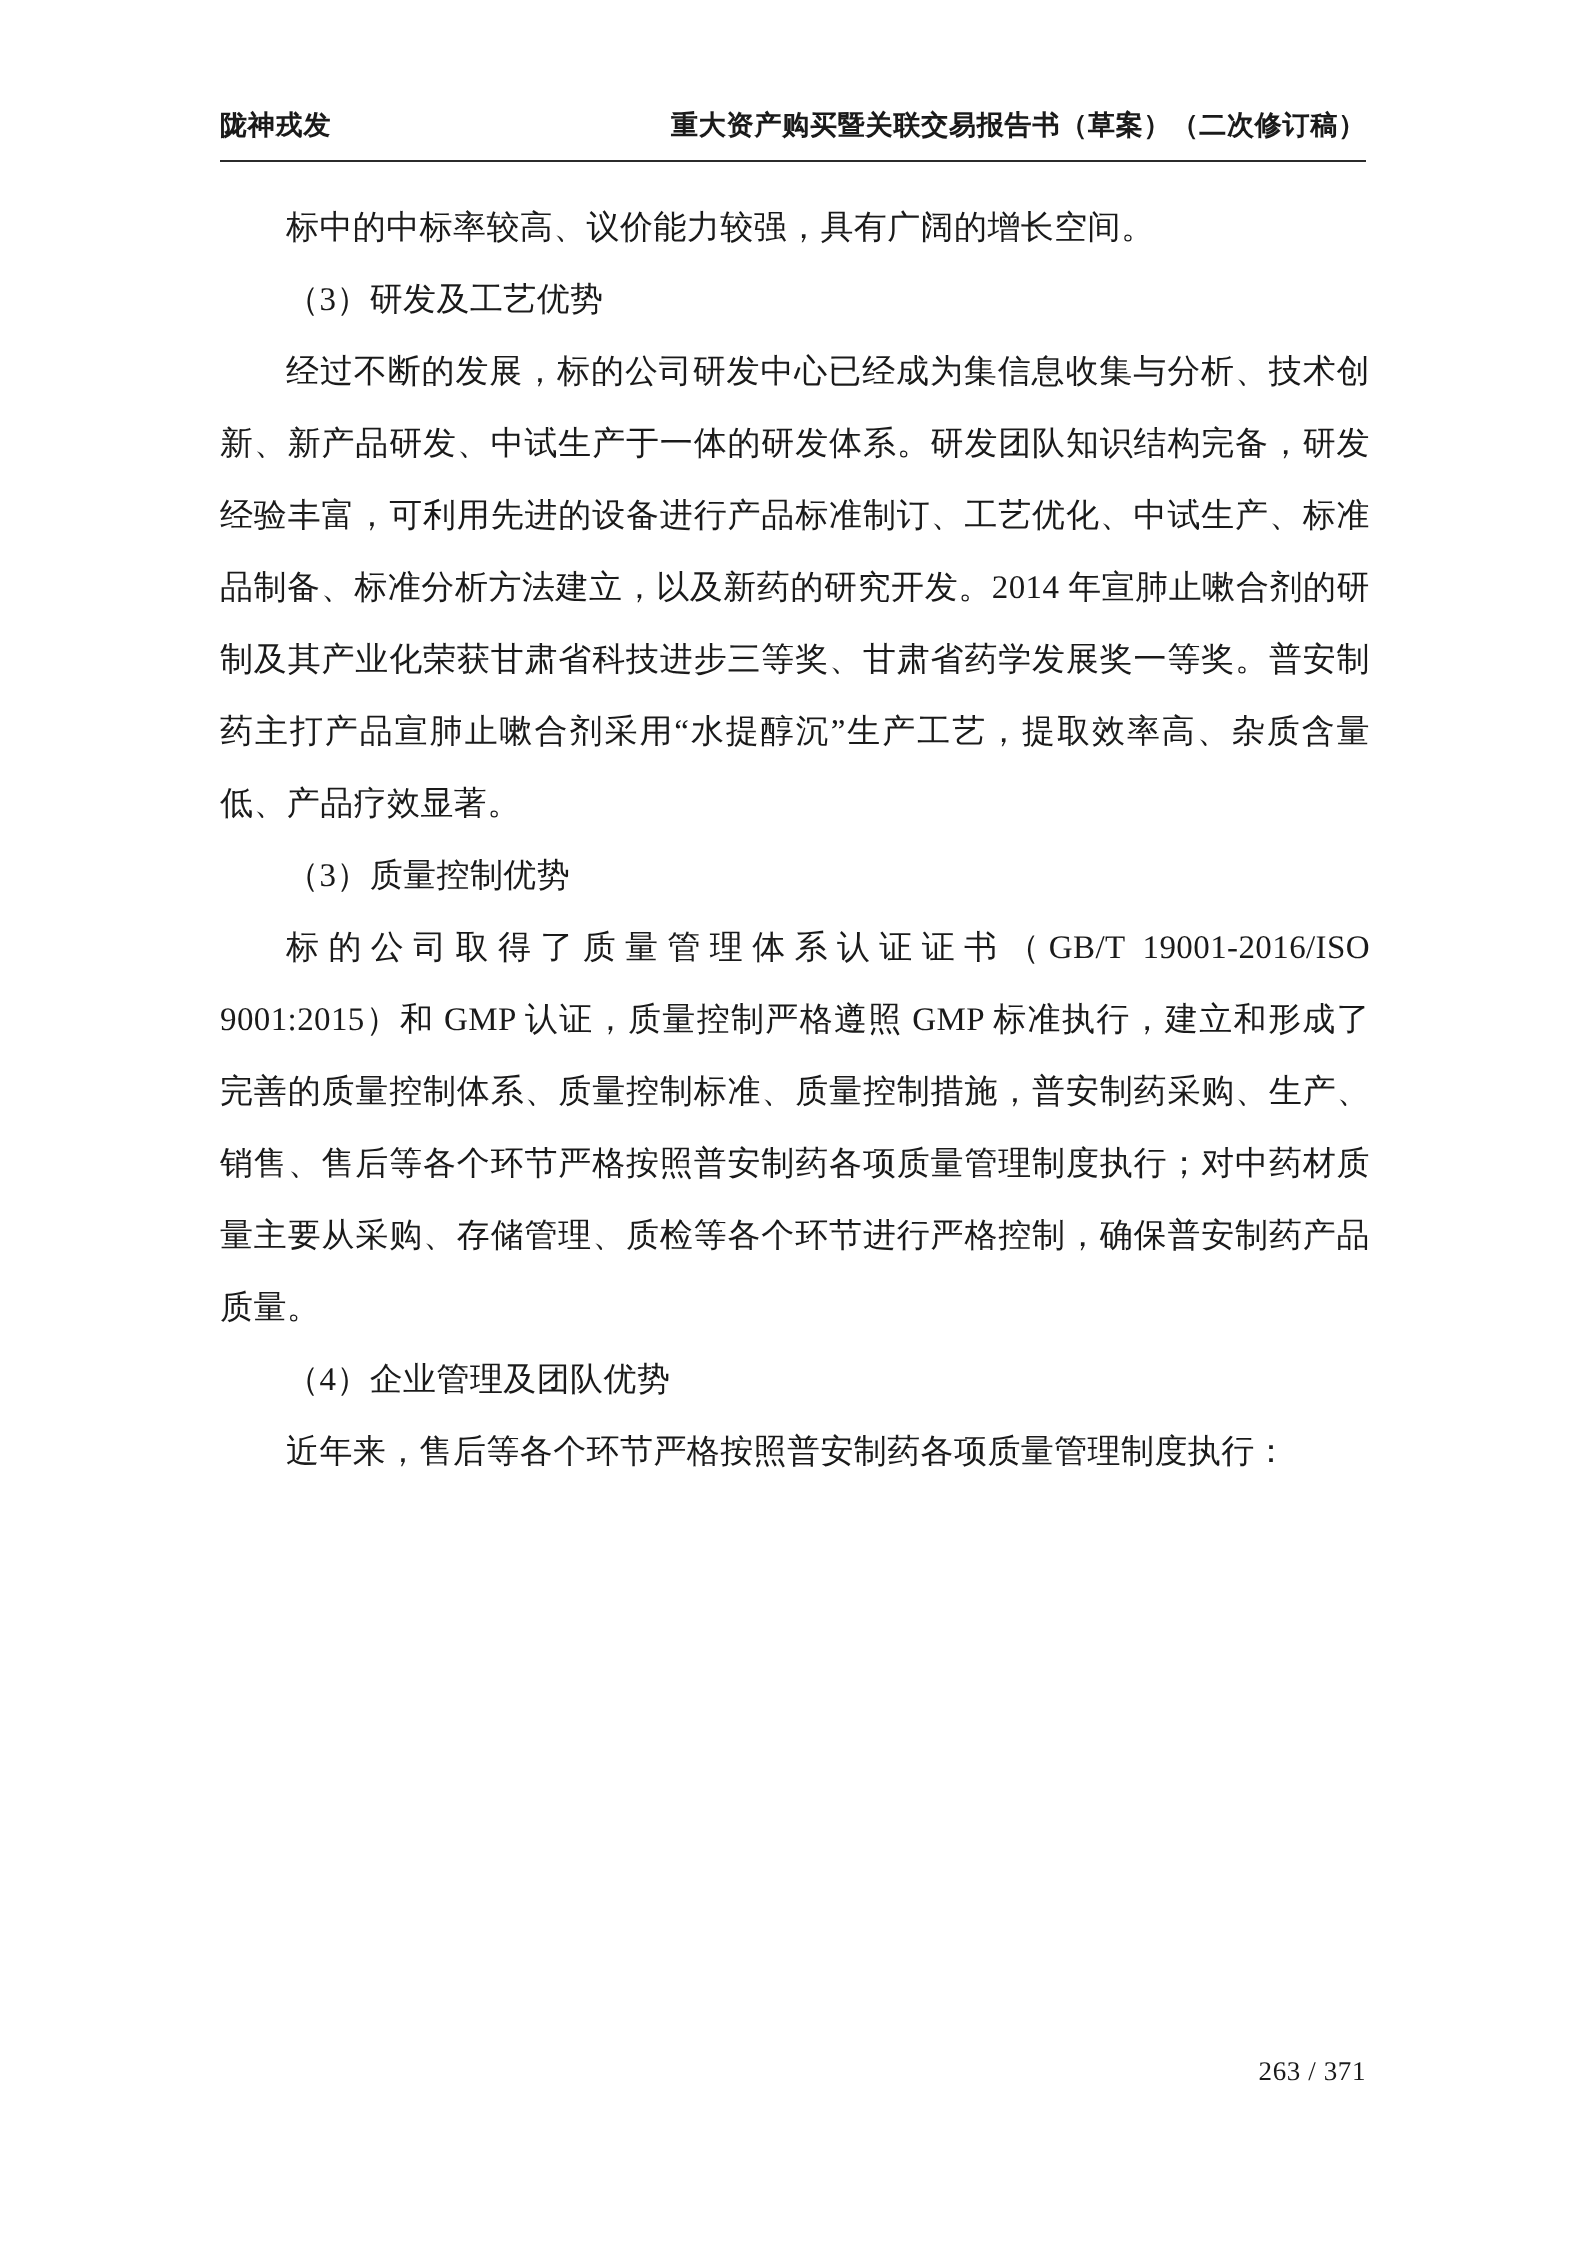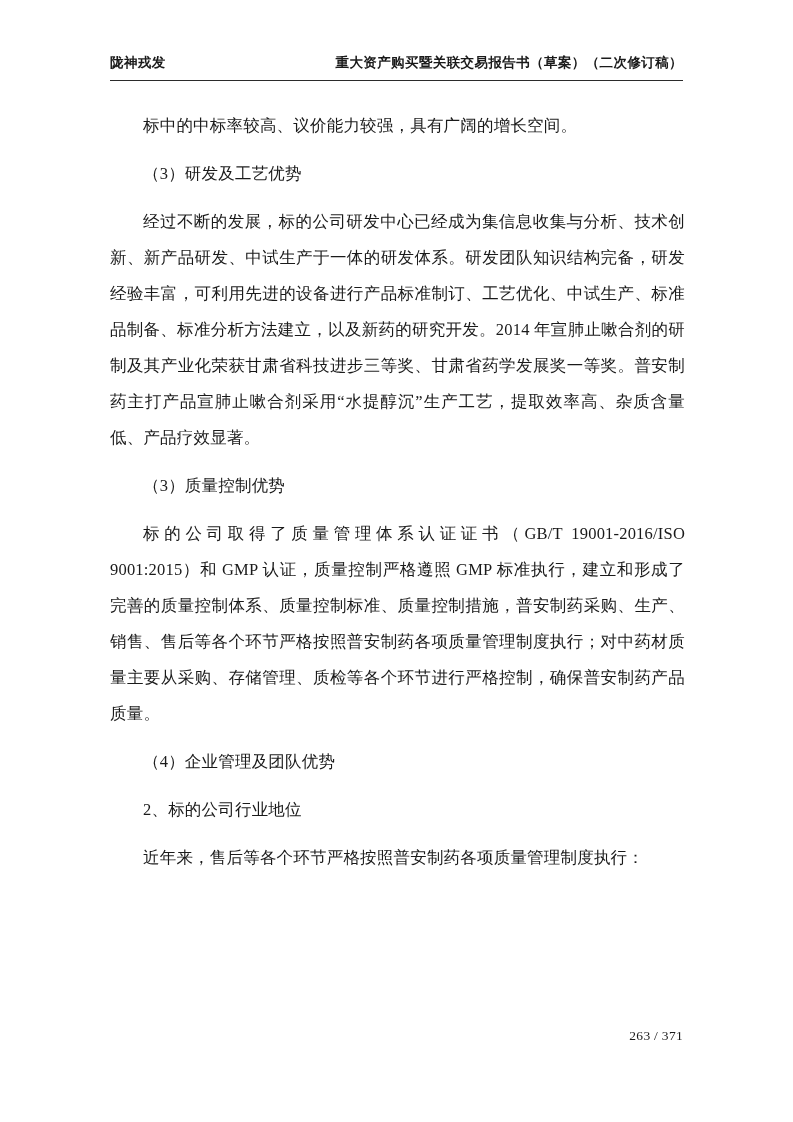--- a/index.html
+++ b/index.html
@@ -53,21 +53,20 @@
   .para {
     font-size: 16.5px;
     line-height: 36px;
     text-align: justify;
     text-justify: inter-ideograph;
     margin: 0 0 0 0;
     letter-spacing: 0.2px;
   }
   .indent {
     text-indent: 33px;
-    margin-top: 12px;
   }
   .footer {
     position: absolute;
     bottom: 78px;
     right: 110px;
     font-size: 13.5px;
     font-weight: normal;
     letter-spacing: 0.3px;
   }
 </style>
@@ -82,19 +81,18 @@
   </div>
   <div class="header-rule"></div>
 
   <div class="content">
     <p class="para indent">标中的中标率较高、议价能力较强，具有广阔的增长空间。</p>
     <p class="para indent">（3）研发及工艺优势</p>
     <p class="para indent">经过不断的发展，标的公司研发中心已经成为集信息收集与分析、技术创新、新产品研发、中试生产于一体的研发体系。研发团队知识结构完备，研发经验丰富，可利用先进的设备进行产品标准制订、工艺优化、中试生产、标准品制备、标准分析方法建立，以及新药的研究开发。2014 年宣肺止嗽合剂的研制及其产业化荣获甘肃省科技进步三等奖、甘肃省药学发展奖一等奖。普安制药主打产品宣肺止嗽合剂采用“水提醇沉”生产工艺，提取效率高、杂质含量低、产品疗效显著。</p>
     <p class="para indent">（3）质量控制优势</p>
     <p class="para indent">标的公司取得了质量管理体系认证证书（GB/T 19001-2016/ISO 9001:2015）和 GMP 认证，质量控制严格遵照 GMP 标准执行，建立和形成了完善的质量控制体系、质量控制标准、质量控制措施，普安制药采购、生产、销售、售后等各个环节严格按照普安制药各项质量管理制度执行；对中药材质量主要从采购、存储管理、质检等各个环节进行严格控制，确保普安制药产品质量。</p>
     <p class="para indent">（4）企业管理及团队优势</p>
-    <p class="para indent">2、标的公司行业地位</p>
     <p class="para indent">近年来，售后等各个环节严格按照普安制药各项质量管理制度执行：</p>
   </div>
 
   <div class="footer">263 / 371</div>
 
 </div>
 
 </body></html>

